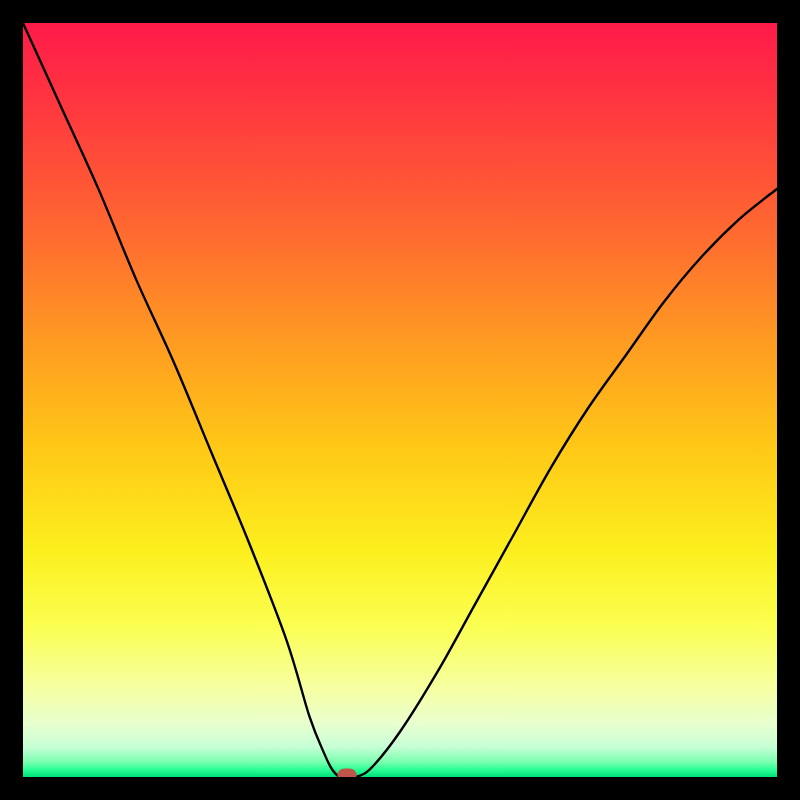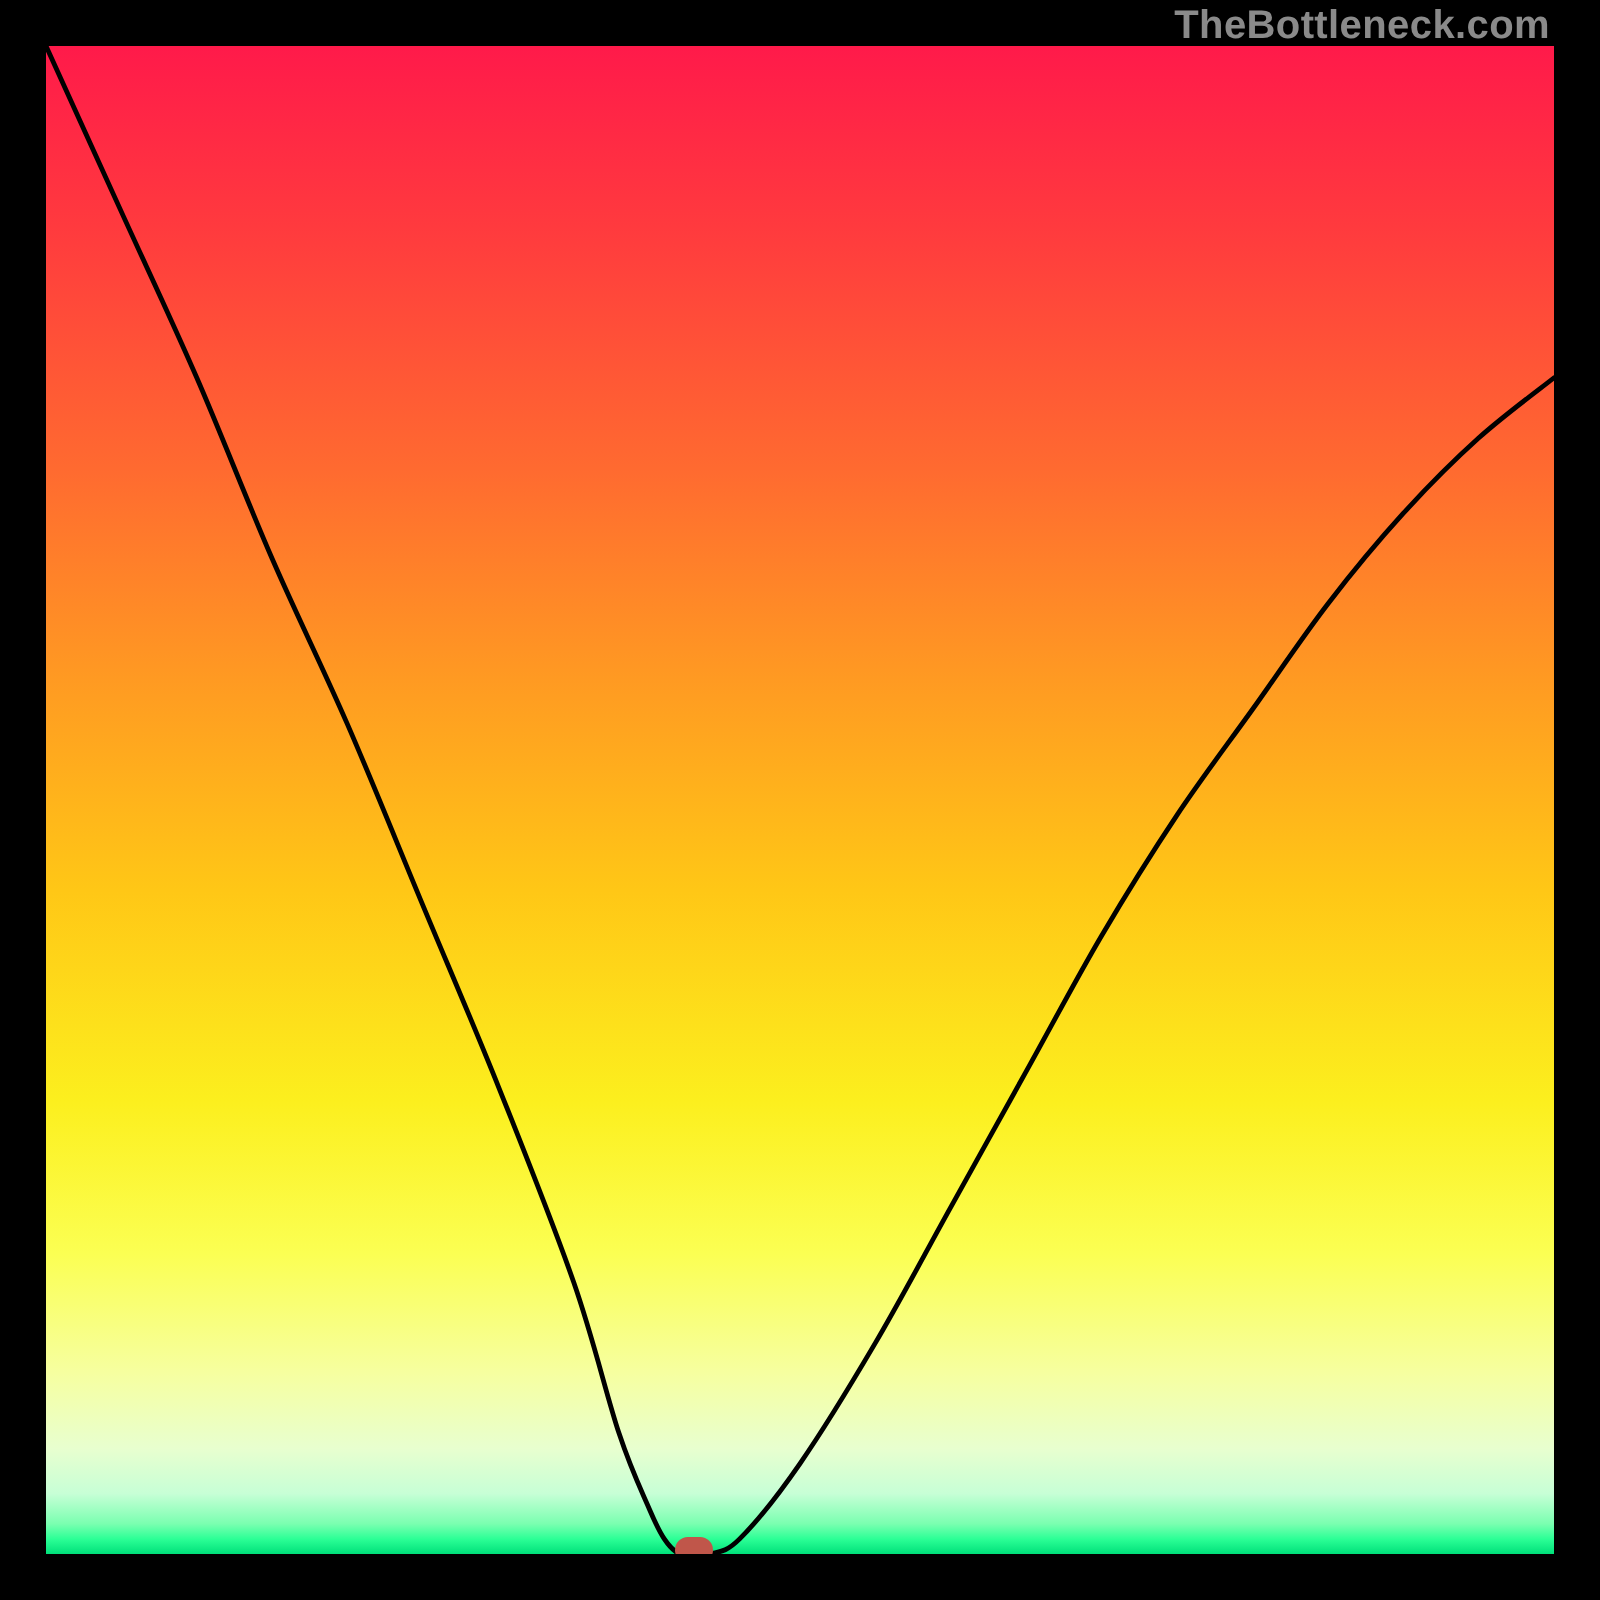--- a/index.html
+++ b/index.html
@@ -54,21 +54,20 @@
     font-size: 20px;
     font-weight: 600;
     color: #8a8a8a;
     letter-spacing: 0.2px;
   }
 </style>
 </head>
 <body>
 
 <div class="frame">
-  <div class="watermark">TheBottleneck.com</div>
   <div class="plot">
     <div class="grad"></div>
     <svg class="curve" viewBox="0 0 754 754" preserveAspectRatio="none">
       <path fill="none" stroke="#000" stroke-width="2.4" stroke-linecap="round" d="M 0.00 0.00 C 6.28 13.82, 25.13 55.29, 37.70 82.94 C 50.27 110.59, 62.83 136.98, 75.40 165.88 C 87.97 194.78, 100.53 227.46, 113.10 256.36 C 125.67 285.26, 138.23 310.40, 150.80 339.30 C 163.37 368.20, 175.93 399.62, 188.50 429.78 C 201.07 459.94, 213.63 488.84, 226.20 520.26 C 238.77 551.68, 253.85 589.38, 263.90 618.28 C 273.95 647.18, 280.24 674.83, 286.52 693.68 C 292.80 712.53, 297.83 722.58, 301.60 731.38 C 305.37 740.18, 306.63 742.69, 309.14 746.46 C 311.65 750.23, 314.17 752.74, 316.68 754.00 C 319.19 755.26, 321.71 754.00, 324.22 754.00 C 326.73 754.00, 327.99 755.26, 331.76 754.00 C 335.53 752.74, 339.30 754.00, 346.84 746.46 C 354.38 738.92, 365.69 725.10, 377.00 708.76 C 388.31 692.42, 402.13 669.80, 414.70 648.44 C 427.27 627.08, 439.83 603.20, 452.40 580.58 C 464.97 557.96, 477.53 535.34, 490.10 512.72 C 502.67 490.10, 515.23 466.22, 527.80 444.86 C 540.37 423.50, 552.93 403.39, 565.50 384.54 C 578.07 365.69, 590.63 349.35, 603.20 331.76 C 615.77 314.17, 628.33 295.32, 640.90 278.98 C 653.47 262.64, 666.03 247.56, 678.60 233.74 C 691.17 219.92, 703.73 207.35, 716.30 196.04 C 728.87 184.73, 747.72 170.91, 754.00 165.88"></path>
     </svg>
     <div class="marker" style="left: 324.22px; top: 751.738px; background: rgb(192, 86, 74);"></div>
   </div>
 </div>
 
 </body></html>

